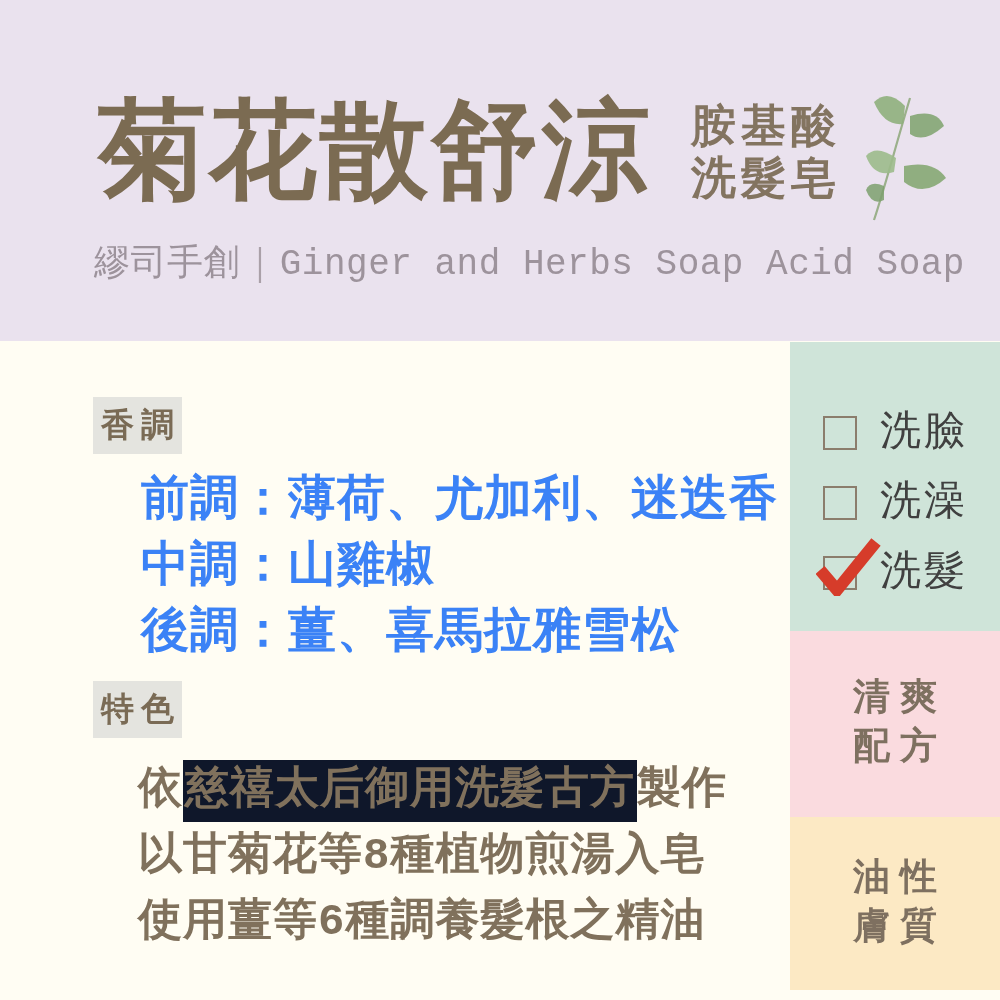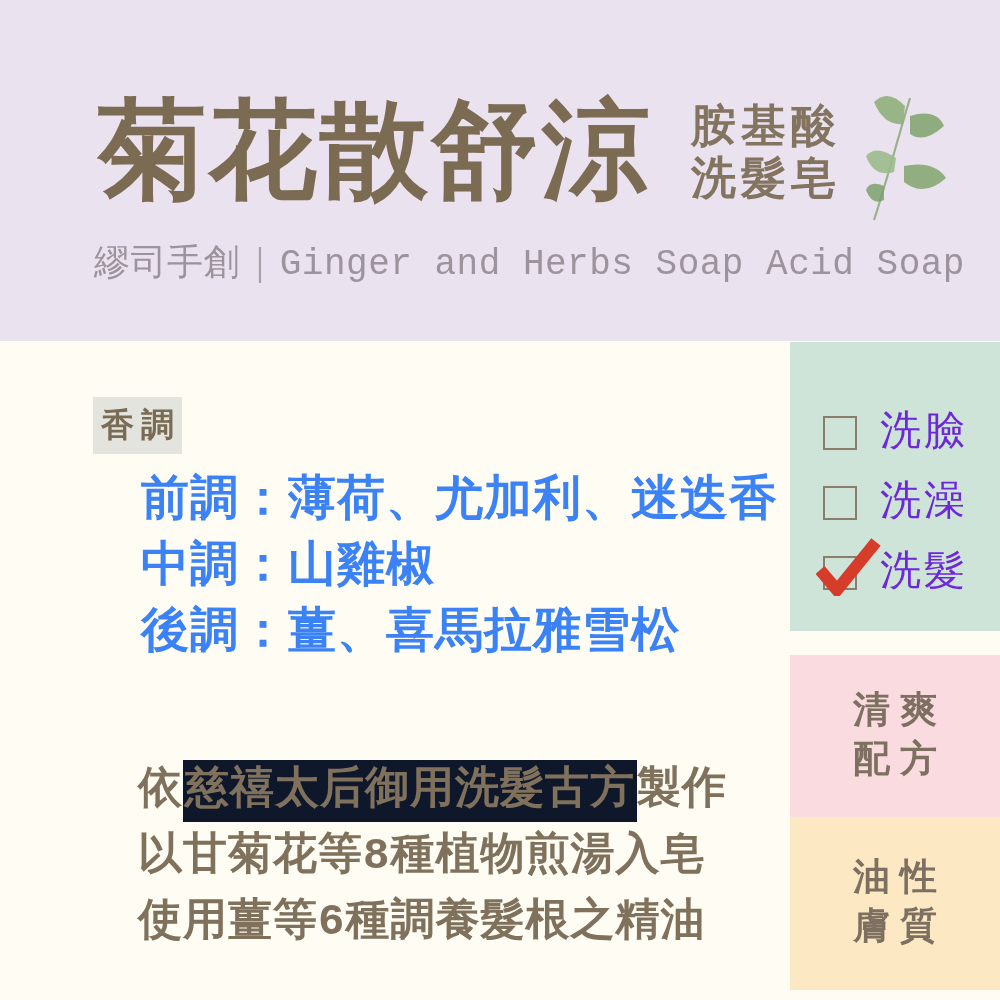--- a/index.html
+++ b/index.html
@@ -31,33 +31,33 @@
   .subtitle{
     position:absolute;left:94px;top:243px;
     font-size:36px;line-height:44px;color:#9d939c;
     white-space:nowrap;letter-spacing:0.5px;
   }
   .subtitle .sep{padding:0 2px;color:#aaa0a8;}
   .leaf{position:absolute;left:858px;top:86px;}
   
   .block{position:absolute;left:790px;width:210px;}
   .block-mint{top:342px;height:289px;background:#cfe4d9;}
-  .block-pink{top:631px;height:163px;background:#fadbdf;margin-top:24px;}
+  .block-pink{top:631px;height:186px;background:#fadbdf;}
   .block-yellow{top:817px;height:173px;background:#fce9c4;}
   .usage-list{position:absolute;left:0;top:56px;width:210px;}
   .usage-row{
     position:relative;display:flex;align-items:center;
     height:70px;padding-left:33px;box-sizing:border-box;
   }
   .checkbox{
     width:34px;height:34px;border:2px solid #8b7d6c;
     box-sizing:border-box;background:transparent;flex:none;
   }
   .usage-label{
-    margin-left:23px;font-size:41px;color:#6d28d9;
+    margin-left:23px;font-size:41px;color:#404040;
     letter-spacing:3px;line-height:1;white-space:nowrap;
   }
   .checkmark{position:absolute;left:26px;top:0px;pointer-events:none;}
   .badge{
     display:flex;flex-direction:column;align-items:center;justify-content:center;
     height:100%;color:#7e7060;font-size:37px;line-height:49px;font-weight:600;
   }
   .badge span{letter-spacing:10px;text-indent:10px;white-space:nowrap;}
   
   .tag{
@@ -143,20 +143,21 @@
   </div>
 
   <div class="tag tag-scent">香調</div>
 
   <div class="scent-lines">
     <div>前調：薄荷、尤加利、迷迭香</div>
     <div>中調：山雞椒</div>
     <div>後調：薑、喜馬拉雅雪松</div>
   </div>
 
+  <div class="tag tag-feature">特色</div>
 
   <div class="feature-lines">
     <div><span>依</span><span class="hl">慈禧太后御用洗髮古方</span><span>製作</span></div>
     <div>以甘菊花等8種植物煎湯入皂</div>
     <div>使用薑等6種調養髮根之精油</div>
   </div>
 
 </div>
 
 </body></html>

